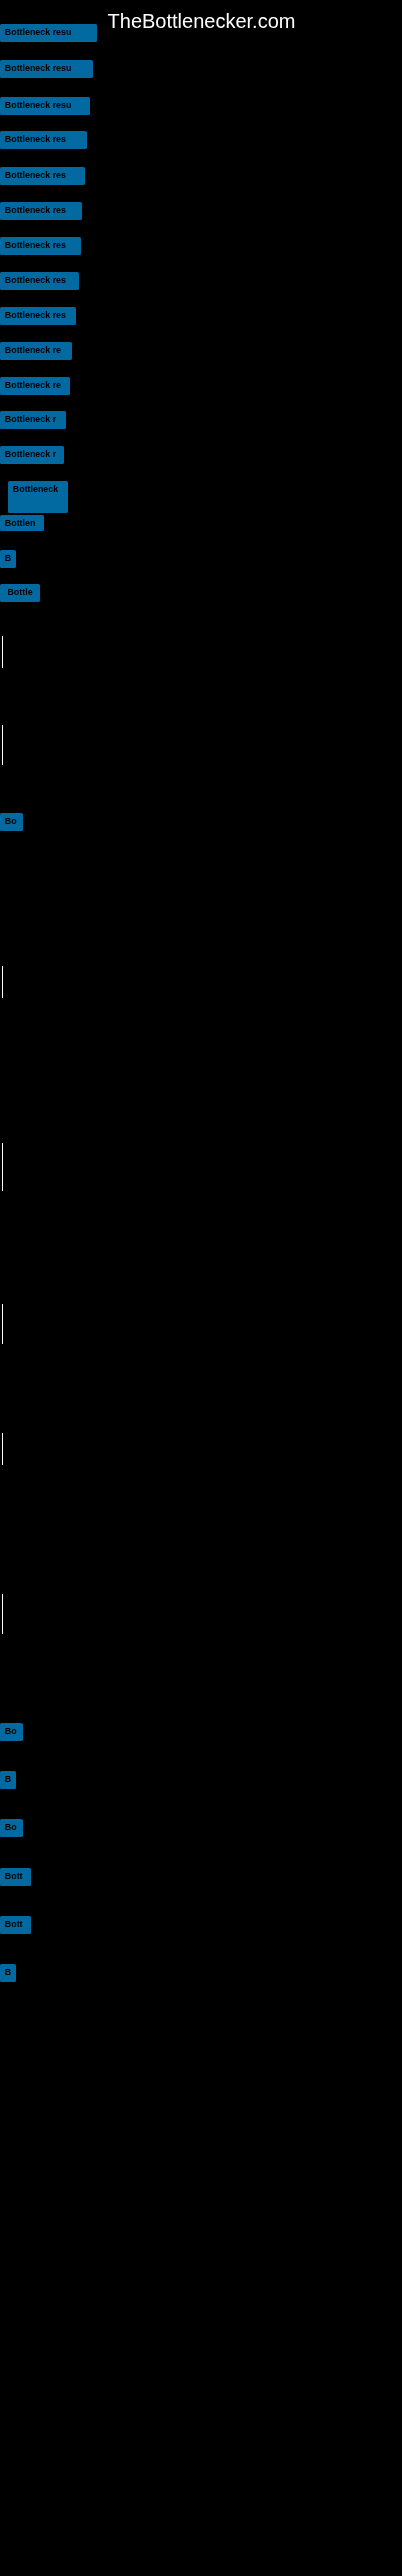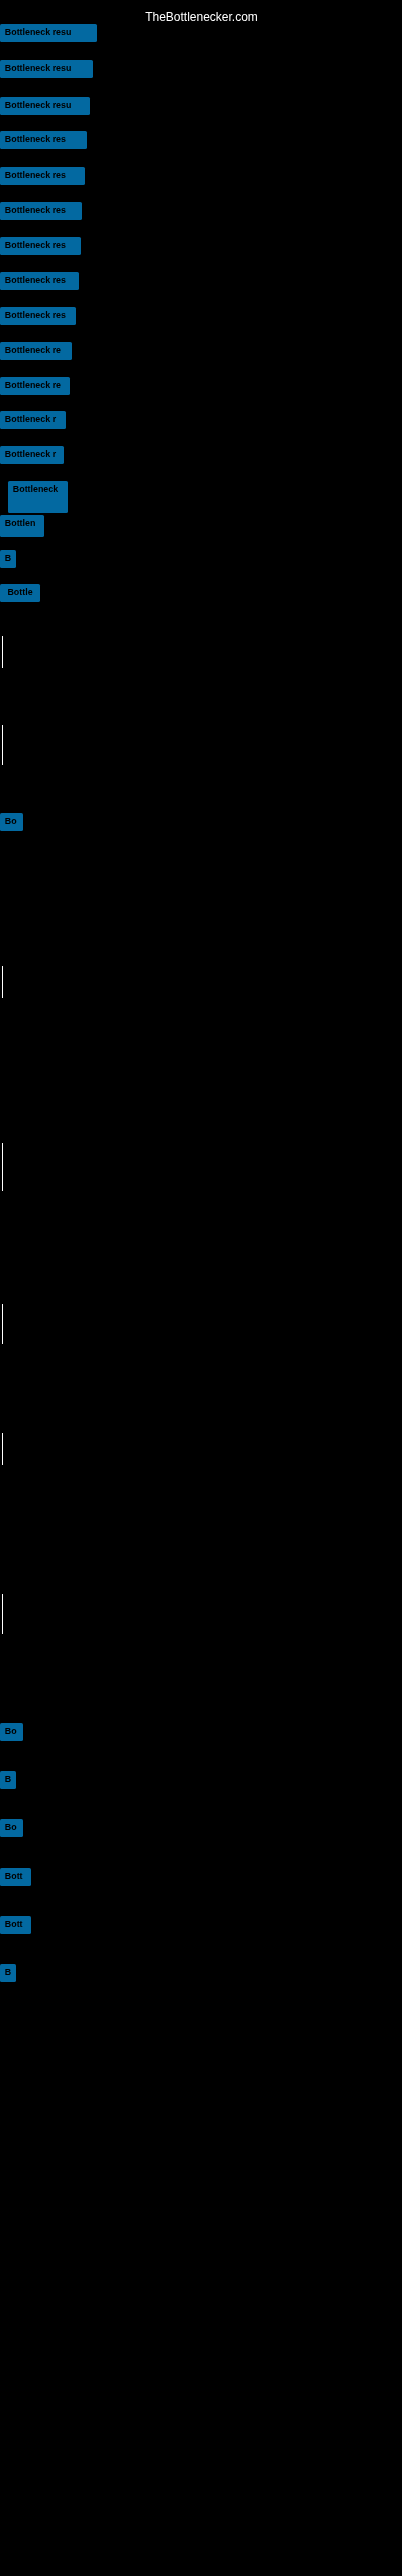--- a/index.html
+++ b/index.html
@@ -11,21 +11,21 @@
       background-color: #000;
       width: 403px;
       min-height: 2576px;
       font-family: Arial, sans-serif;
       position: relative;
       overflow-x: hidden;
     }
     .site-title {
       text-align: center;
       color: #fff;
-      font-size: 12px;
+      font-size: 20px;
       padding: 6.4px 0;
       position: absolute;
       top: 4px;
       left: 0;
       right: 0;
     }
     .btn-item {
       position: absolute;
       background-color: #0369a1;
       color: #000;
@@ -56,21 +56,21 @@
     <div class="btn-item" style="top: 167px; left: 0px; width: 85px; height: 17.7px;">Bottleneck res</div>
     <div class="btn-item" style="top: 202px; left: 0px; width: 82px; height: 17.7px;">Bottleneck res</div>
     <div class="btn-item" style="top: 237px; left: 0px; width: 81px; height: 17.7px;">Bottleneck res</div>
     <div class="btn-item" style="top: 272px; left: 0px; width: 79px; height: 17.7px;">Bottleneck res</div>
     <div class="btn-item" style="top: 307px; left: 0px; width: 76px; height: 17.7px;">Bottleneck res</div>
     <div class="btn-item" style="top: 342px; left: 0px; width: 72px; height: 17.7px;">Bottleneck re</div>
     <div class="btn-item" style="top: 377px; left: 0px; width: 70px; height: 17.7px;">Bottleneck re</div>
     <div class="btn-item" style="top: 411px; left: 0px; width: 66px; height: 17.7px;">Bottleneck r</div>
     <div class="btn-item" style="top: 446px; left: 0px; width: 64px; height: 17.7px;">Bottleneck r</div>
     <div class="btn-item" style="top: 481px; left: 8px; width: 60px; height: 32px;">Bottleneck</div>
-    <div class="btn-item" style="top: 515px; left: 0px; width: 44px; height: 22px;">Bottlen</div>
+    <div class="btn-item" style="top: 515px; left: 0px; width: 44px; height: 16px;">Bottlen</div>
     <div class="btn-item" style="top: 550px; left: 0px; width: 16px; height: 17.7px;">B</div>
     <div class="btn-item" style="top: 584px; left: 0px; width: 40px; height: 17.7px; text-align: center;">Bottle</div>
     <div class="line-mark" style="top: 636px; left: 1.6px; height: 32px;"></div>
     <div class="line-mark" style="top: 725px; left: 1.6px; height: 40px;"></div>
     <div class="btn-item" style="top: 813px; left: 0px; width: 22.5px; height: 17.7px;">Bo</div>
     <div class="line-mark" style="top: 966px; left: 1.6px; height: 32px;"></div>
     <div class="line-mark" style="top: 1143px; left: 1.6px; height: 48px;"></div>
     <div class="line-mark" style="top: 1304px; left: 1.6px; height: 40px;"></div>
     <div class="line-mark" style="top: 1433px; left: 1.6px; height: 32px;"></div>
     <div class="line-mark" style="top: 1594px; left: 1.6px; height: 40px;"></div>

